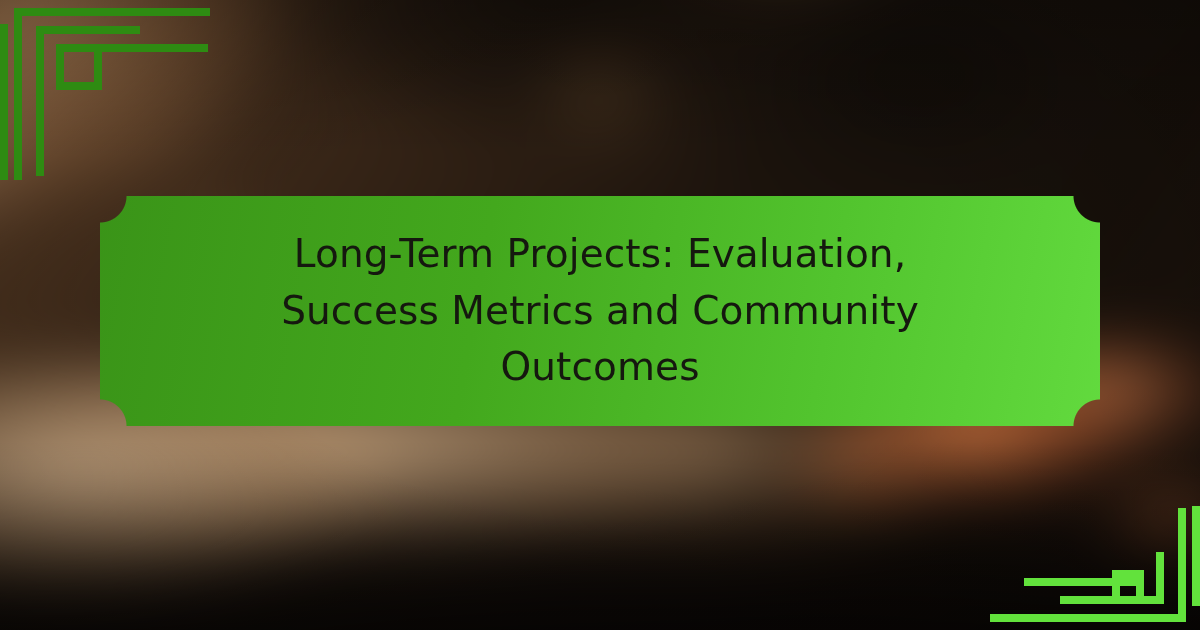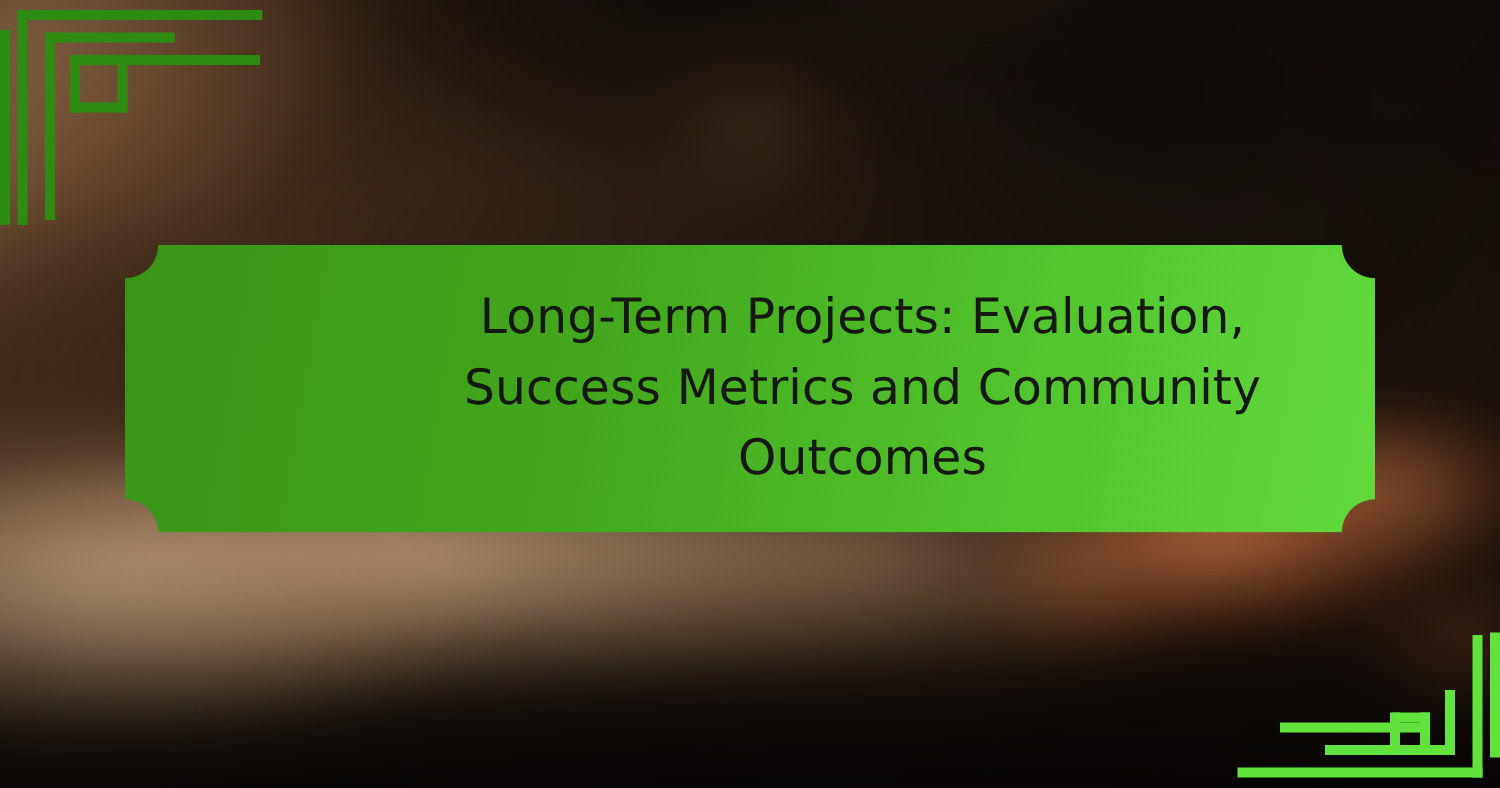--- a/index.html
+++ b/index.html
@@ -103,21 +103,21 @@
   
   .card {
     position: absolute;
     left: 100px;
     top: 196px;
     width: 1000px;
     height: 230px;
     background: linear-gradient(100deg, #3a9418 0%, #43a81d 38%, #52c42e 72%, #62da3e 100%);
     display: flex;
     align-items: center;
-    justify-content: flex-end;
+    justify-content: center;
     box-sizing: border-box;
     padding: 0 60px;
     -webkit-mask-image:
       radial-gradient(circle 26px at 0 0,        transparent 0 26px, #000 27px),
       radial-gradient(circle 26px at 100% 0,     transparent 0 26px, #000 27px),
       radial-gradient(circle 26px at 0 100%,     transparent 0 26px, #000 27px),
       radial-gradient(circle 26px at 100% 100%,  transparent 0 26px, #000 27px);
     -webkit-mask-composite: source-in;
     mask-image:
       radial-gradient(circle 26px at 0 0,        transparent 0 26px, #000 27px),

